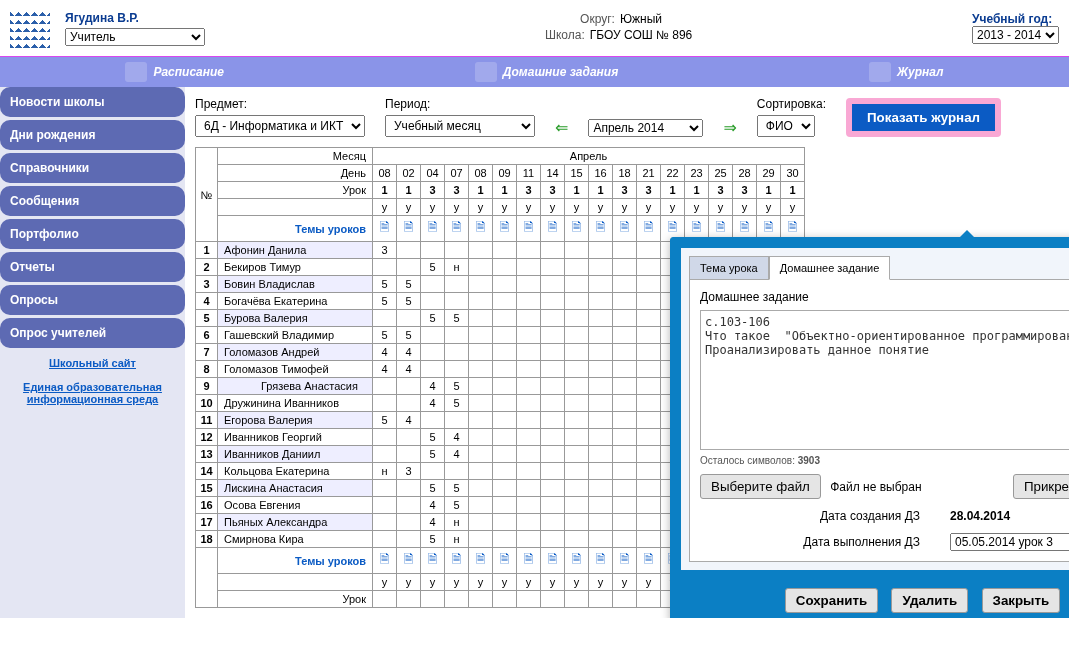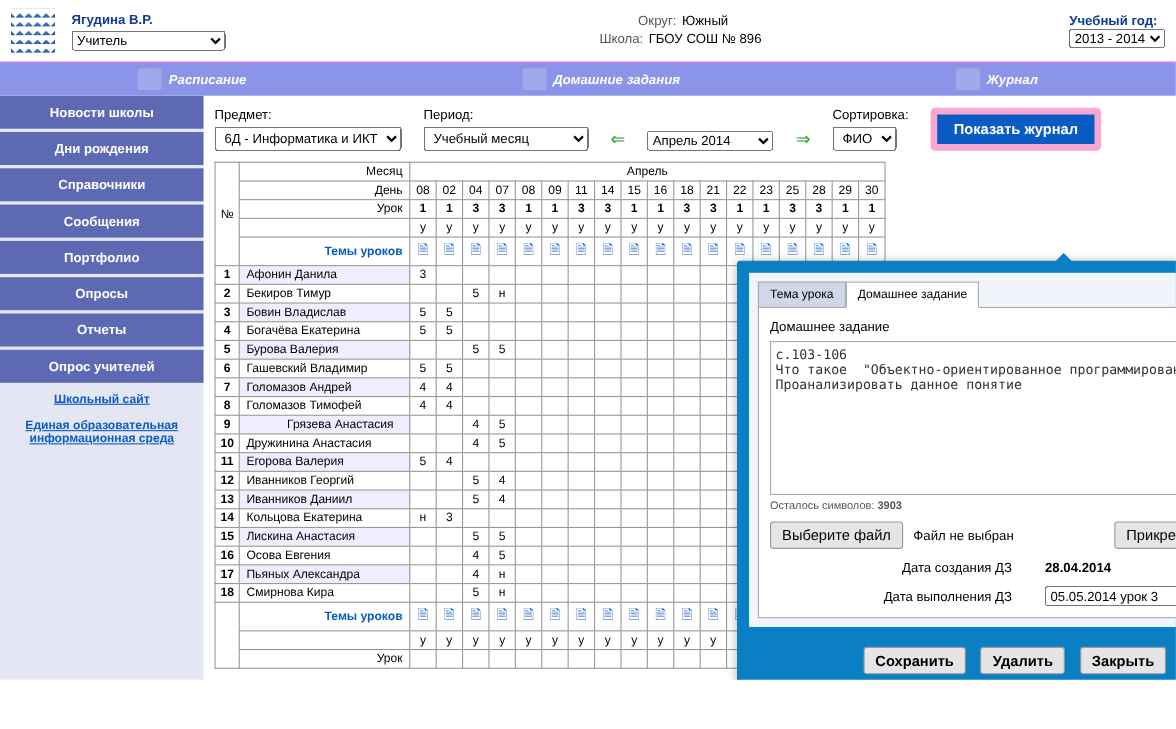--- a/index.html
+++ b/index.html
@@ -11,21 +11,21 @@
 .header-center { flex: 1; text-align: center; }
 .header-center div { margin-bottom: 2px; }
 .header-label { color: #555; display: inline-block; width: 50px; text-align: right; margin-right: 5px; }
 .header-year { margin-left: auto; color: #0b3c91; font-weight: bold; }
 select { font-size: 12px; }
 .menu-bar { background: #8a94e8; display: flex; justify-content: space-around; padding: 5px 0; }
 .menu-bar a { color: #fff; font-weight: bold; text-decoration: none; font-style: italic; display: flex; align-items: center; gap: 6px; }
 .menu-bar a .icon { width: 22px; height: 20px; background: #fff3; border-radius: 3px; }
 .layout { display: flex; }
 .sidebar { width: 185px; background: #e4e6f3; padding-top: 0; }
-.sidebar .nav-item { background: #5d6ab3; color: #fff; padding: 8px 10px; text-align: center; margin-bottom: 3px; font-weight: bold; font-size: 12px; cursor: pointer; }
+.sidebar .nav-item { background: #5d6ab3; color: #fff; padding: 8px 10px; text-align: left; margin-bottom: 3px; font-weight: bold; font-size: 12px; cursor: pointer; border-radius: 10px; }
 .sidebar .link { color: #0b5bc4; text-align: center; padding: 6px; display: block; font-weight: bold; font-size: 11px; }
 .main { flex: 1; padding: 10px; position: relative; }
 .filters { display: flex; align-items: flex-end; gap: 20px; margin-bottom: 10px; }
 .filters .f-label { font-size: 12px; margin-bottom: 4px; display: block; }
 .f-item select { padding: 2px 4px; }
 .arrow { color: #2a9d2a; font-size: 16px; cursor: pointer; }
 .show-btn { background: #0b5bc4; color: #fff; border: 6px solid #f9a8d4; border-radius: 4px; padding: 6px 15px; font-weight: bold; cursor: pointer; }
 .grid { border-collapse: collapse; }
 .grid td, .grid th { border: 1px solid #999; padding: 2px 3px; font-size: 11px; text-align: center; }
 .grid .rowhead { text-align: left; padding-left: 6px; background: #fff; }
@@ -85,22 +85,22 @@
     </a>
 </div>
 
 <div class="layout">
   <div class="sidebar">
     <div class="nav-item">Новости школы</div>
     <div class="nav-item">Дни рождения</div>
     <div class="nav-item">Справочники</div>
     <div class="nav-item">Сообщения</div>
     <div class="nav-item">Портфолио</div>
+    <div class="nav-item">Отчеты</div>
     <div class="nav-item">Опросы</div>
-    <div class="nav-item">Отчеты</div>
     <div class="nav-item">Опрос учителей</div>
     <a class="link" href="#">Школьный сайт</a>
     <a class="link" href="#">Единая образовательная информационная среда</a>
   </div>
 
   <div class="main">
     <div class="filters">
       <div class="f-item">
         <span class="f-label">Предмет:</span>
         <select style="width:170px;"><option>6Д - Информатика и ИКТ</option></select>
@@ -403,21 +403,21 @@
             <td class="day"></td>
             <td class="day"></td>
             <td class="day"></td>
             <td class="day"></td>
             <td class="day"></td>
             <td class="day"></td>
             <td class="day"></td>
           </tr>
           <tr>
             <td class="num"><b>10</b></td>
-            <td class="rowhead" style="width:155px;">Дружинина Анастасия</td>
+            <td class="rowhead" style="width:155px;">Дружинина Иванников</td>
             <td class="day"></td>
             <td class="day"></td>
             <td class="day">4</td>
             <td class="day">5</td>
             <td class="day"></td>
             <td class="day"></td>
             <td class="day"></td>
             <td class="day"></td>
             <td class="day"></td>
             <td class="day"></td>

